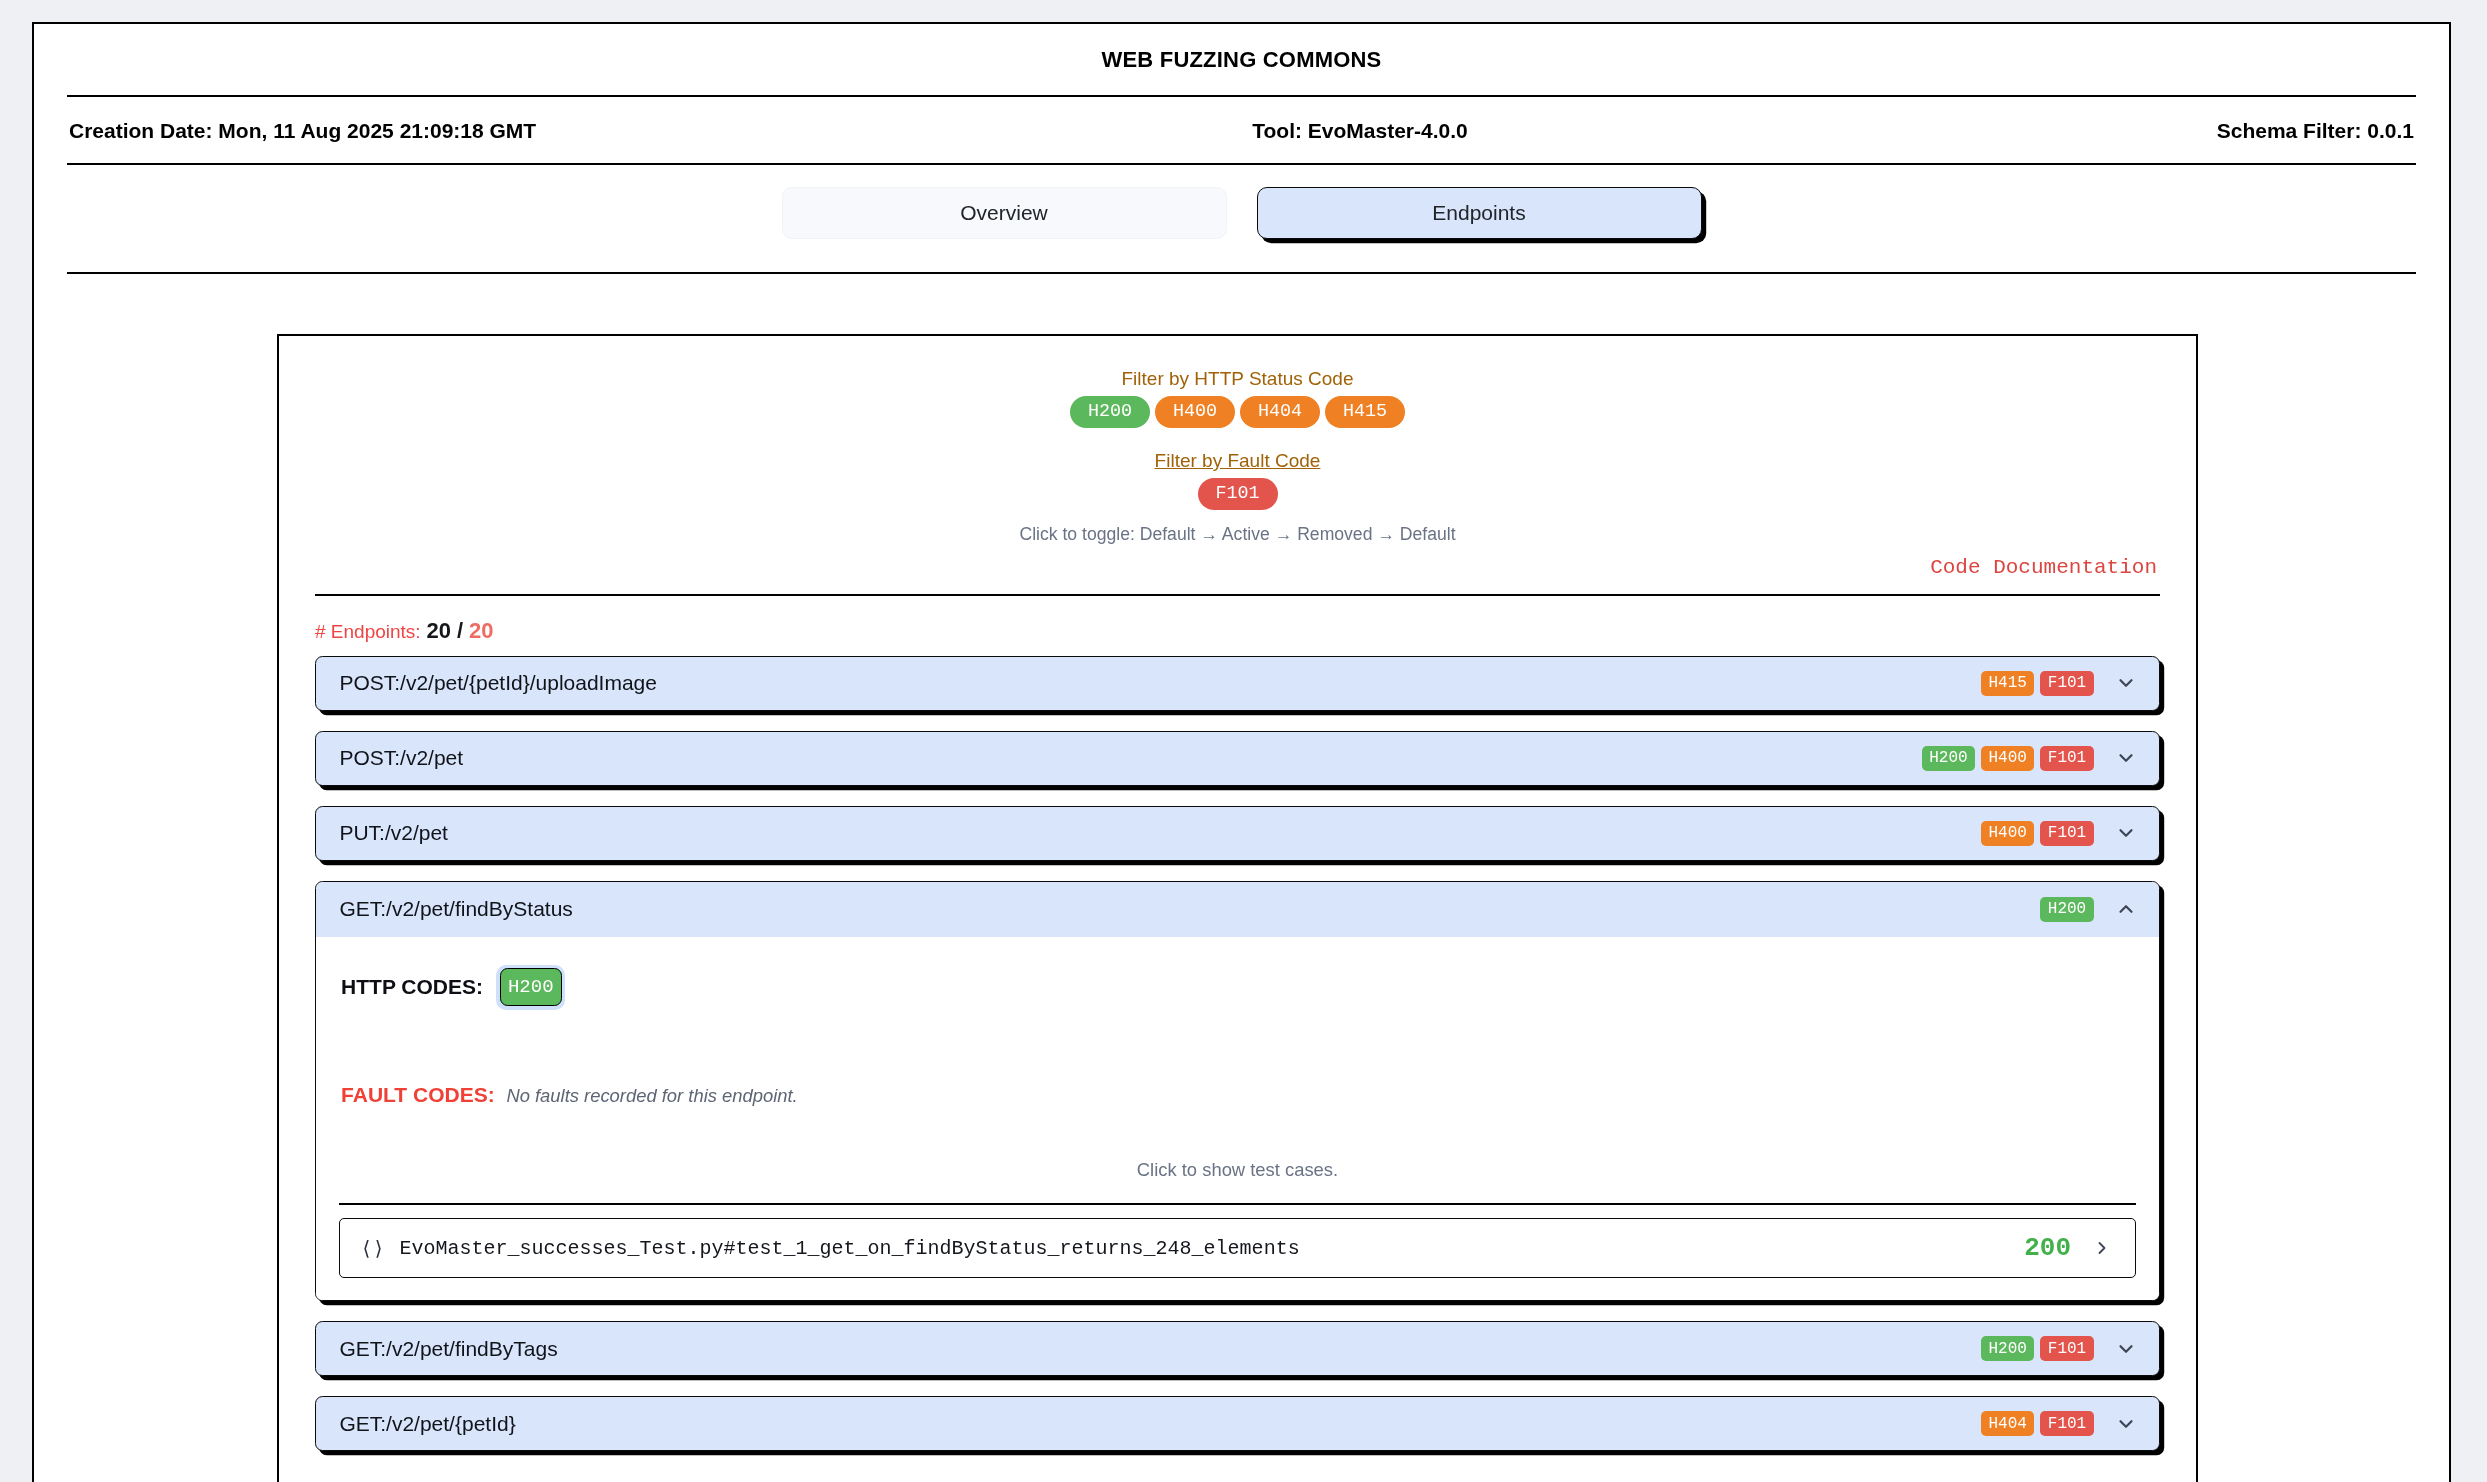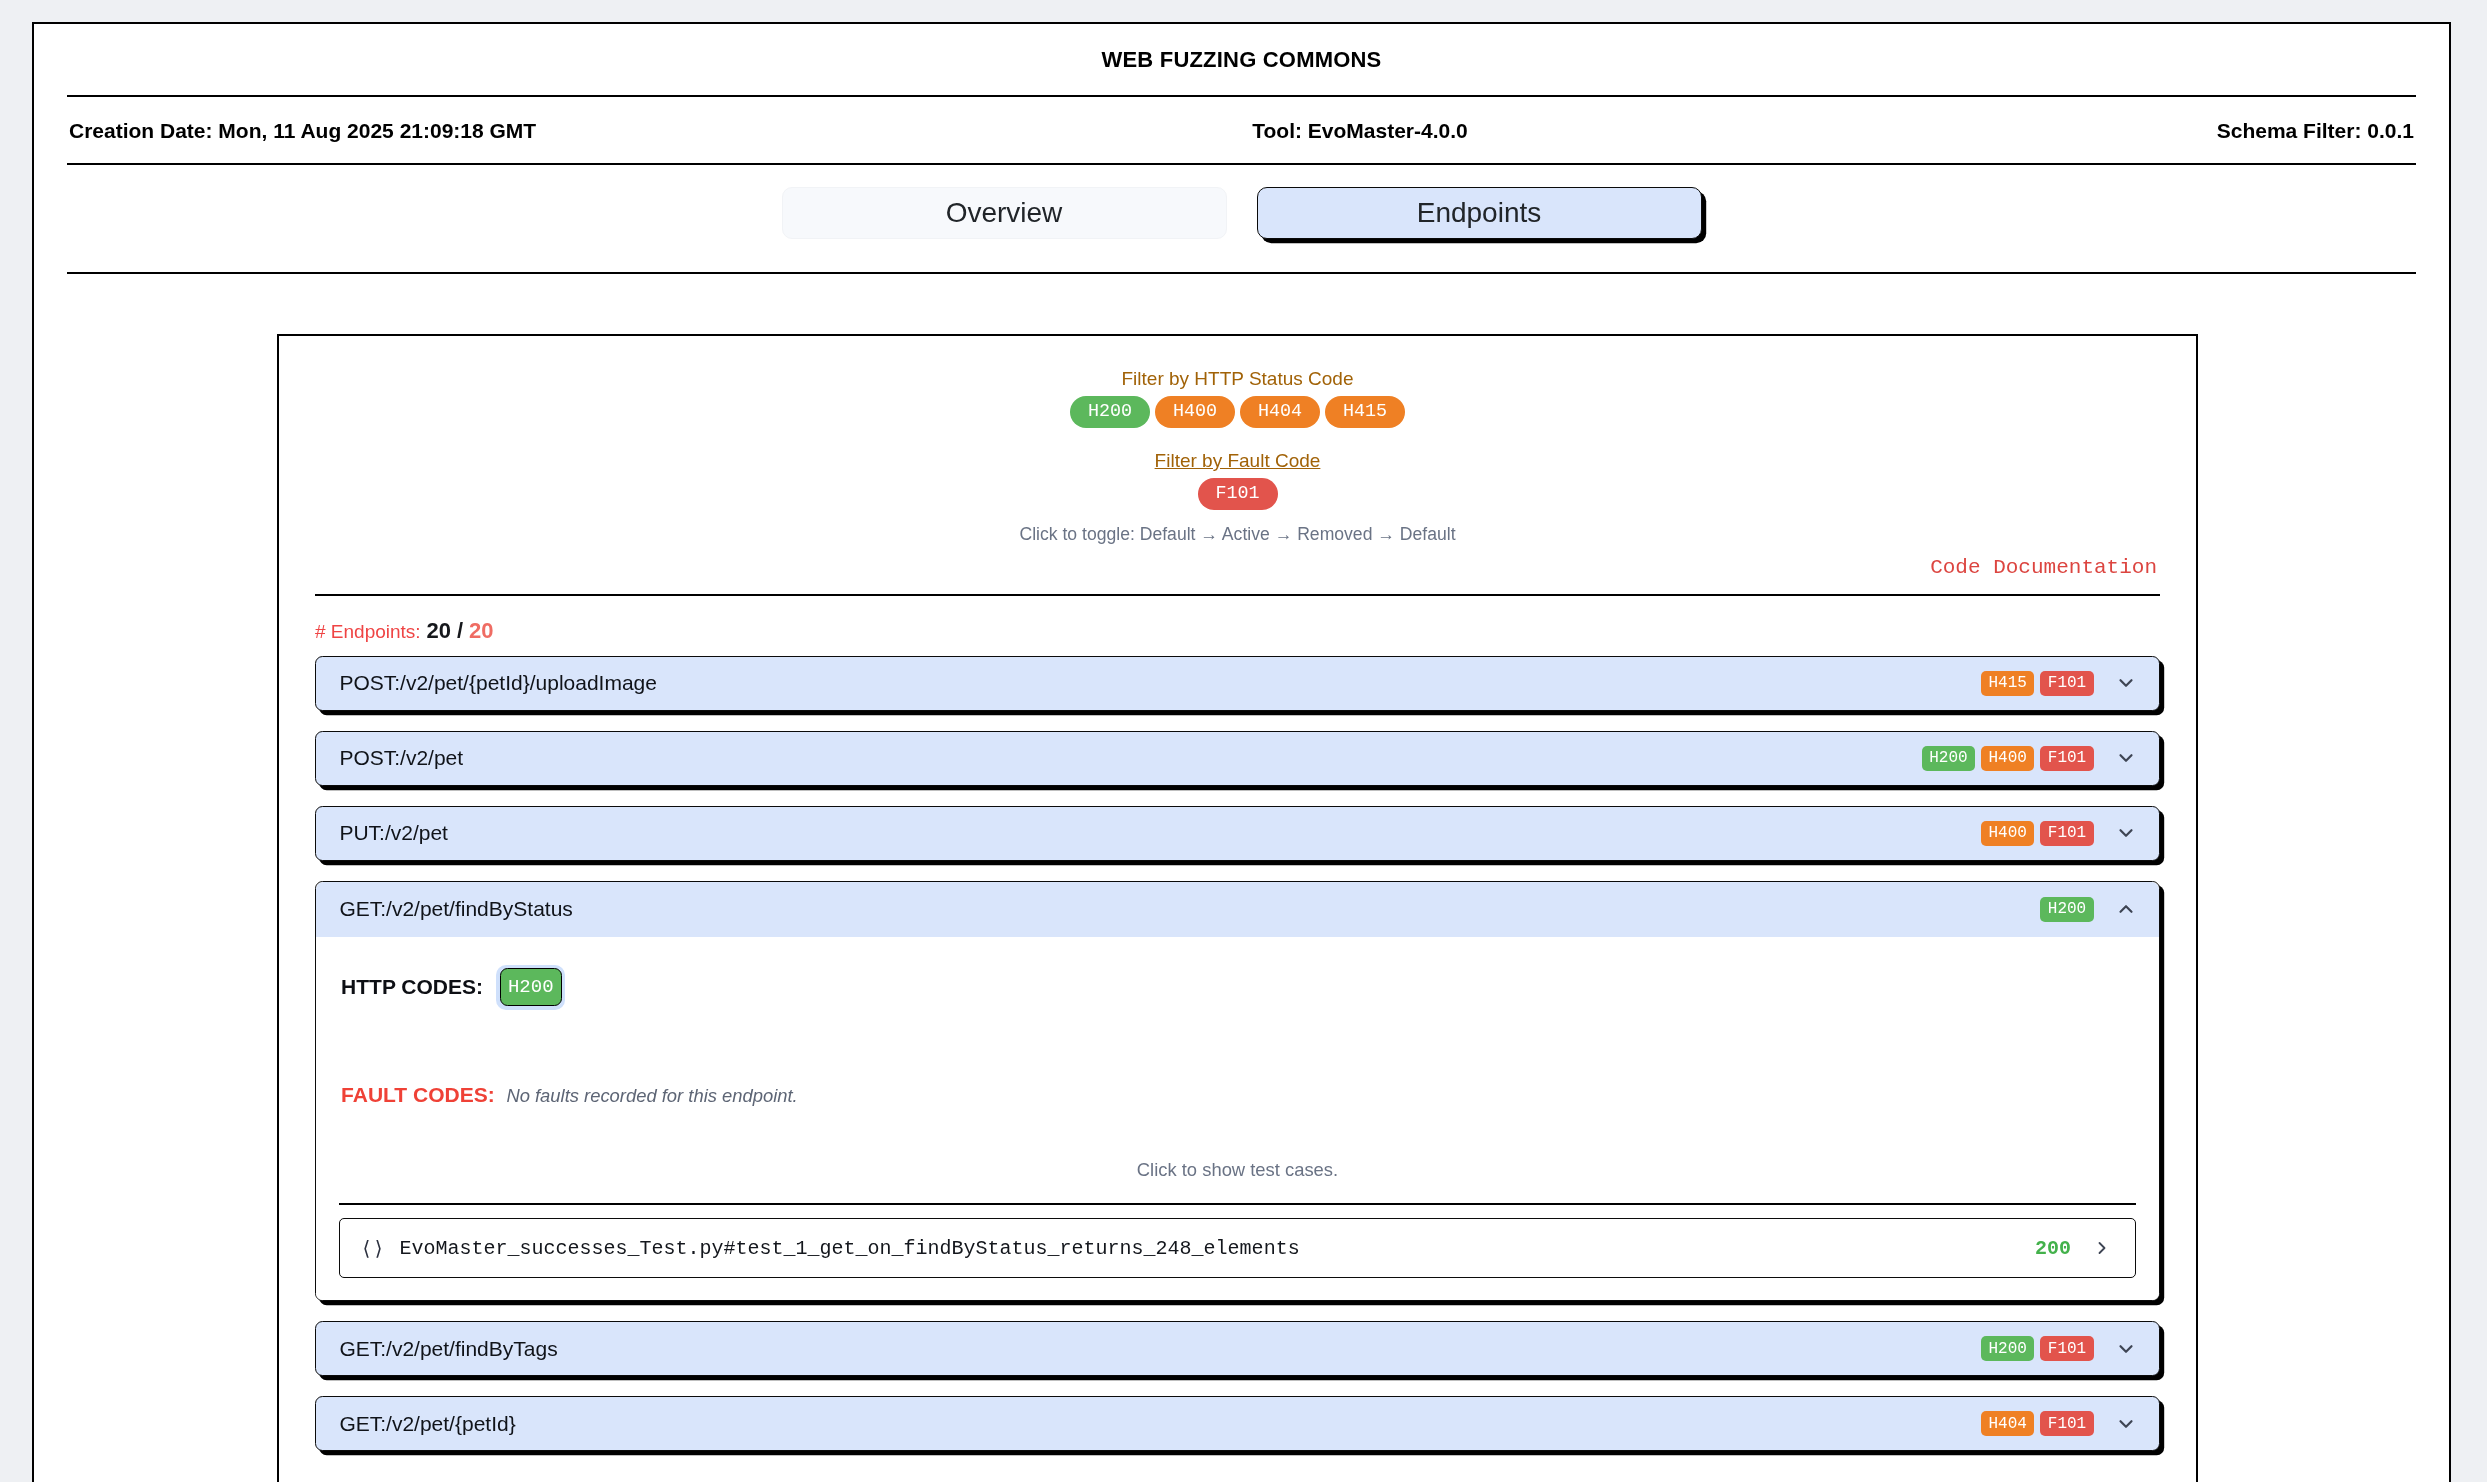--- a/index.html
+++ b/index.html
@@ -49,21 +49,21 @@
     justify-content: center;
     gap: 30px;
     padding: 22px 0 0 0;
   }
   .tab {
     width: 445px;
     height: 52px;
     display: flex;
     align-items: center;
     justify-content: center;
-    font-size: 28px;
+    font-size: 21px;
     color: #212529;
     border-radius: 10px;
     cursor: pointer;
     user-select: none;
   }
   .tab-inactive { background: #f7f9fc; border: 0.8px solid #f1f3f6; }
   .tab-active {
     background: #d9e5fb;
     border: 1.7px solid #0a0a0a;
     box-shadow: 4.2px 4.2px 0 #000;
@@ -279,21 +279,21 @@
   }
   .test-name {
     flex: 1 1 auto;
     font-family: "Liberation Mono", monospace;
     font-size: 20px;
     color: #14171d;
     white-space: nowrap;
   }
   .test-status {
     font-family: "Liberation Mono", monospace;
-    font-size: 20px;
+    font-size: 26px;
     font-weight: bold;
     color: #43b14b;
     margin-right: 16.7px;
     text-align: center;
   }
 </style>
 </head>
 <body>
 
 <div class="page-sheet">

